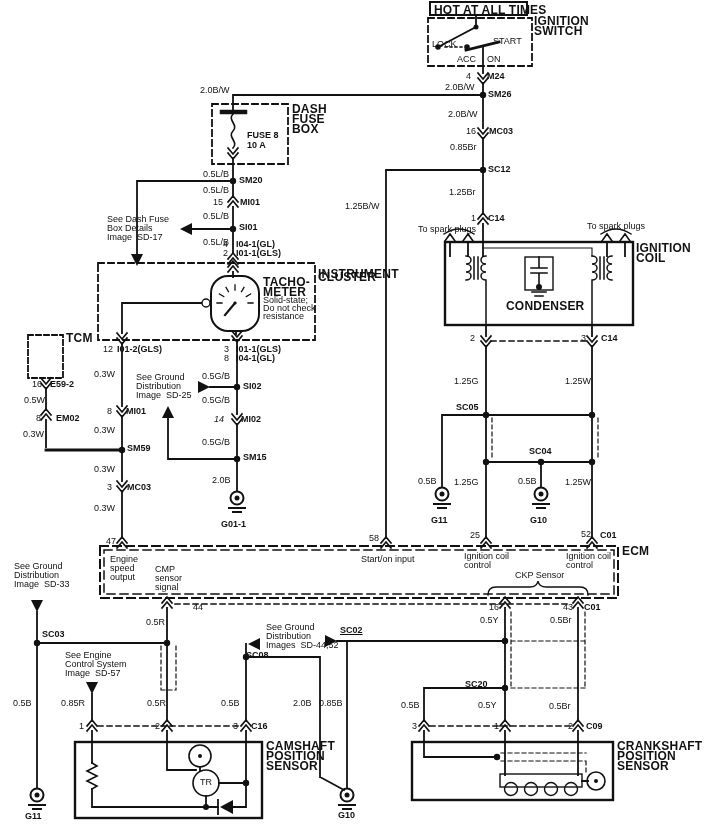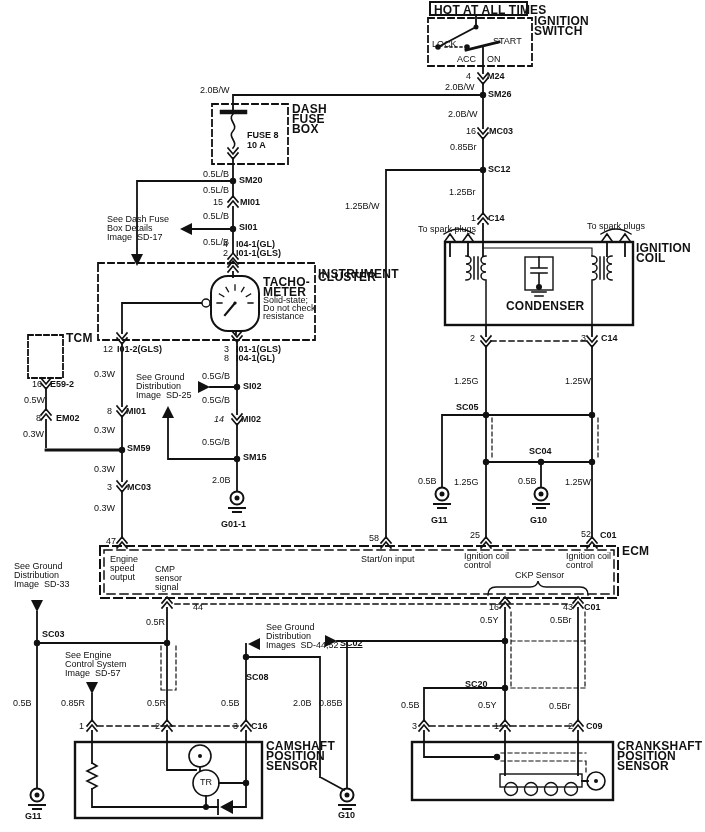--- a/index.html
+++ b/index.html
@@ -333,22 +333,22 @@
       <span class="lb" style="left: 14px; top: 580px;">Image  SD-33</span>
       <span class="lb b" style="left: 42px; top: 630px;">SC03</span>
       <span class="lb" style="left: 153px; top: 603px; margin-left: 40px;">44</span>
       <span class="lb" style="left: 146px; top: 618px;">0.5R</span>
       <span class="lb" style="left: 65px; top: 651px;">See Engine</span>
       <span class="lb" style="left: 65px; top: 660px;">Control System</span>
       <span class="lb" style="left: 65px; top: 669px;">Image  SD-57</span>
       <span class="lb" style="left: 266px; top: 623px;">See Ground</span>
       <span class="lb" style="left: 266px; top: 632px;">Distribution</span>
       <span class="lb" style="left: 266px; top: 641px;">Images  SD-44,52</span>
-      <span class="lb b" style="left: 340px; top: 639px; text-decoration: underline;">SC02</span>
-      <span class="lb b" style="left: 246px; top: 673px;">SC08</span>
+      <span class="lb b" style="left: 340px; top: 626px; text-decoration: underline;">SC02</span>
+      <span class="lb b" style="left: 246px; top: 651px;">SC08</span>
       <span class="lb" style="left: 13px; top: 699px;">0.5B</span>
       <span class="lb" style="left: 61px; top: 699px;">0.85R</span>
       <span class="lb" style="left: 147px; top: 699px;">0.5R</span>
       <span class="lb" style="left: 221px; top: 699px;">0.5B</span>
       <span class="lb" style="left: 293px; top: 699px;">2.0B</span>
       <span class="lb" style="left: 319px; top: 699px;">0.85B</span>
       <span class="lb" style="left: 480px; top: 616px;">0.5Y</span>
       <span class="lb" style="left: 550px; top: 616px;">0.5Br</span>
       <span class="lb b" style="left: 465px; top: 680px;">SC20</span>
       <span class="lb" style="left: 401px; top: 701px;">0.5B</span>

